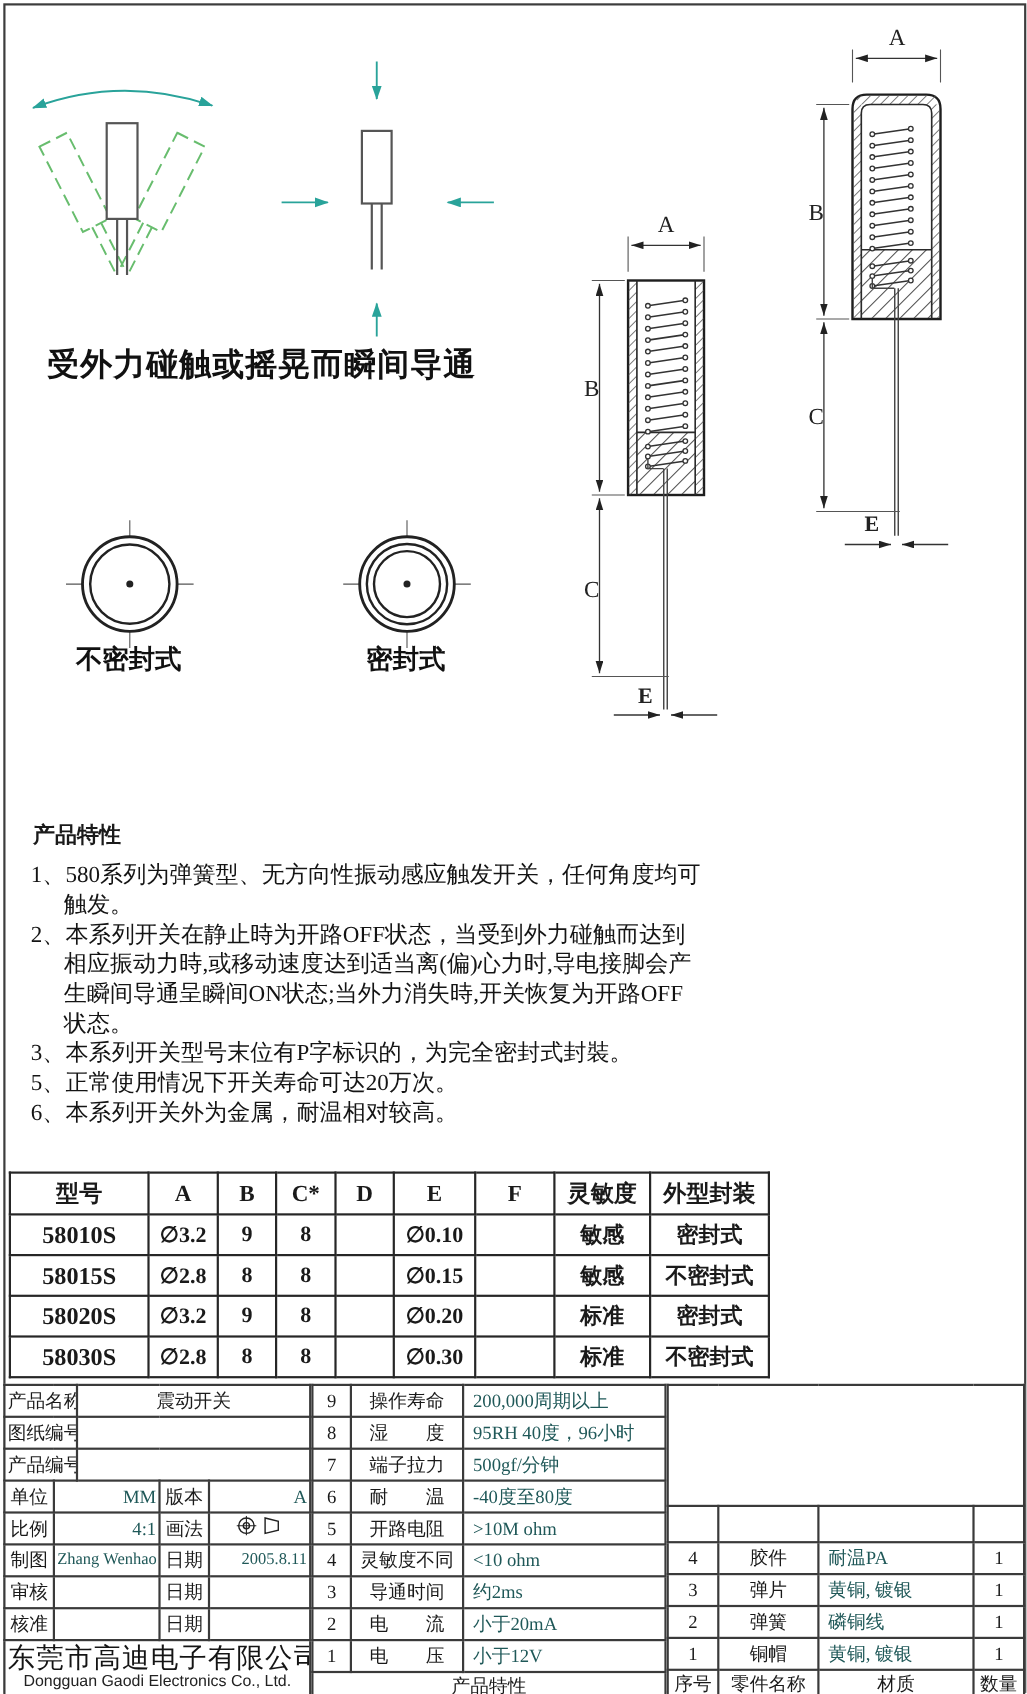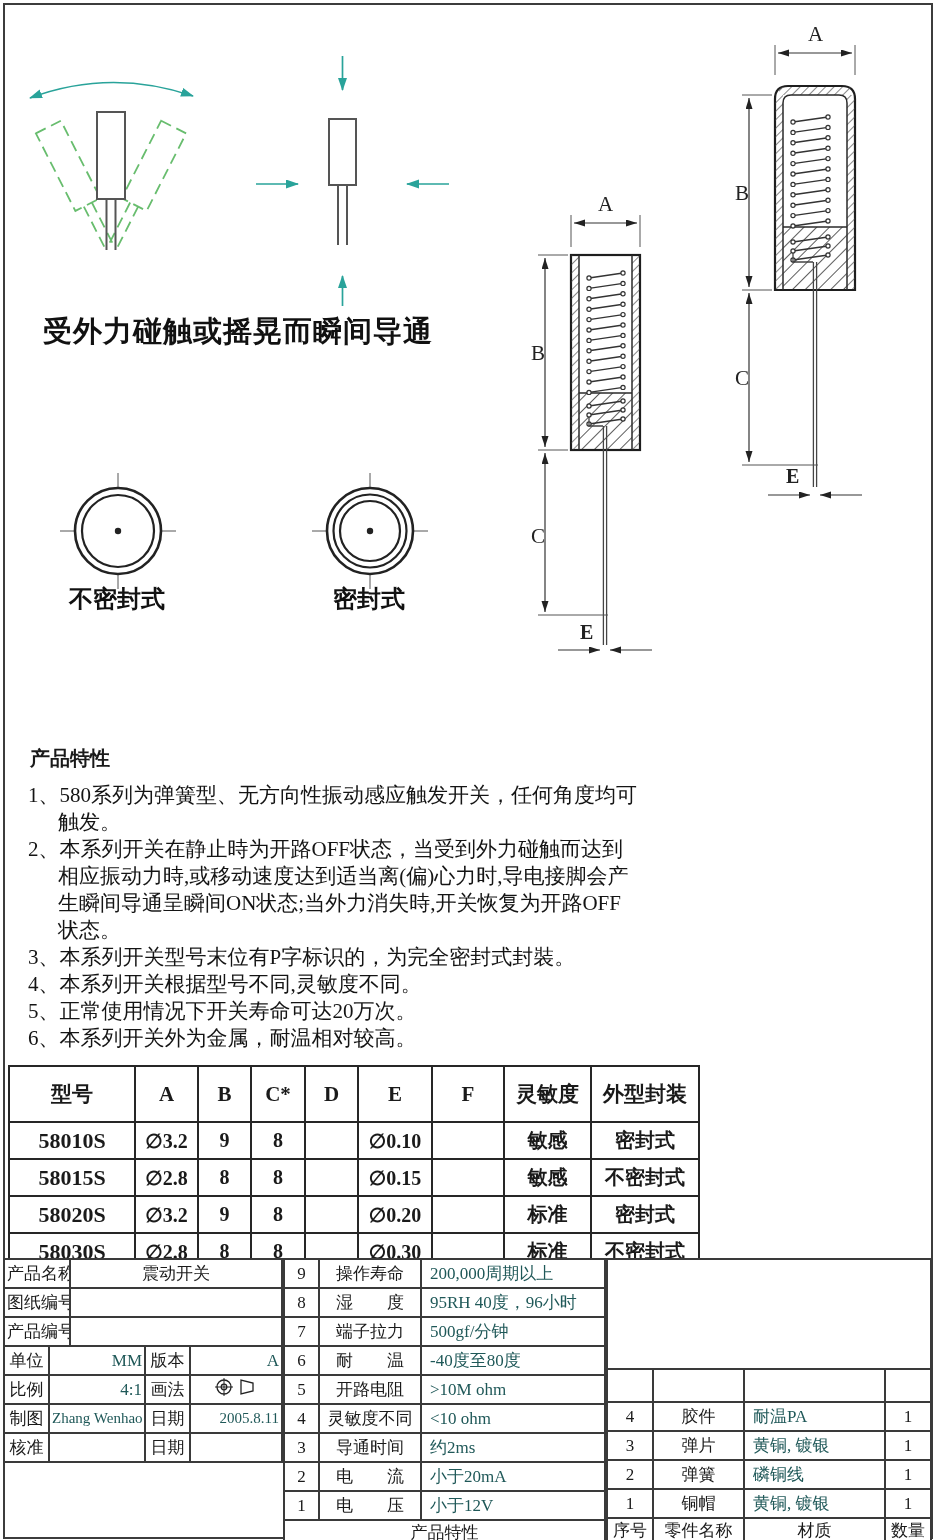--- a/index.html
+++ b/index.html
@@ -27,21 +27,21 @@
   
   .feat-title{font-size:20px;font-weight:bold;margin:0 0 10px 2px;}
   .feat{font-size:21px;line-height:27px;padding-left:30px;text-indent:-30px;color:#141414;}
   
   table.tb{position:absolute;border-collapse:collapse;table-layout:fixed;background:#fff;}
   table.tb td,table.tb th{border:2px solid #3a3a3a;padding:0 2px;overflow:hidden;
       font-size:17px;font-weight:normal;vertical-align:middle;white-space:nowrap;}
   table.model td,table.model th{border:2px solid #262626;font-weight:bold;font-size:20px;}
   table.model th{font-size:21px;}
   table.model tbody tr{height:37px;}
-  table.model thead tr{height:56px;}
+  table.model thead tr{height:38px;}
   table.model td:first-child{font-size:22px;}
   .c{text-align:center;}
   .val-l{text-align:left;padding-left:8px !important;color:#1f5858;}
   .val{color:#1f5858;text-align:right;}
   .sm{font-size:15px !important;}
   tr.r29{height:29px;padding-left:35px;}
   tr.rft{height:19px;}
   .company-cell{height:48px;text-align:center;}
   .company-cell .cn{font-family:"Liberation Sans","DejaVu Sans",sans-serif;
       font-size:25px;letter-spacing:1px;color:#141414;line-height:27px;}
@@ -275,21 +275,20 @@
     <text x="86" y="458" class="bold">E</text>
     <line class="dim2" x1="68" y1="470" x2="110" y2="470"></line>
     <line class="dim2" x1="162" y1="470" x2="120" y2="470"></line>
   </svg>
 
   <div class="abs" style="left:28px;top:745px;width:612px;">
     <div class="feat-title">产品特性</div>
     <div class="feat">1、580系列为弹簧型、无方向性振动感应触发开关，任何角度均可触发。</div>
     <div class="feat">2、本系列开关在静止時为开路OFF状态，当受到外力碰触而达到相应振动力時,或移动速度达到适当离(偏)心力时,导电接脚会产生瞬间导通呈瞬间ON状态;当外力消失時,开关恢复为开路OFF状态。</div>
     <div class="feat">3、本系列开关型号末位有P字标识的，为完全密封式封裝。</div>
-    <div class="feat">4、本系列开关根据型号不同,灵敏度不同。</div>
     <div class="feat">5、正常使用情况下开关寿命可达20万次。</div>
     <div class="feat">6、本系列开关外为金属，耐温相对较高。</div>
   </div>
 
   <table class="tb model" style="left:8px;top:1065px;width:692px;">
     <colgroup>
       <col style="width:126px">
         <col style="width:63px">
         <col style="width:53px">
         <col style="width:54px">
@@ -400,24 +399,36 @@
             <polygon points="26,2 26,16 38,13 38,5" fill="none" stroke="#222" stroke-width="1.3"></polygon>
           </svg></td>
         </tr>
     <tr class="r29">
           <td class="c">制图</td>
         <td colspan="2" class="c val sm">Zhang Wenhao</td>
         <td class="c">日期</td>
         <td class="c val sm">2005.8.11</td>
         </tr>
     <tr class="r29">
+          <td class="c">审核</td>
+        <td colspan="2"></td>
+        <td class="c">日期</td>
+        <td></td>
+        </tr>
+    <tr class="r29">
           <td class="c">核准</td>
         <td colspan="2"></td>
         <td class="c">日期</td>
         <td></td>
+        </tr>
+    <tr>
+          <td colspan="5" class="company-cell">
+        <div class="cn">东莞市高迪电子有限公司</div>
+        <div class="en">Dongguan Gaodi Electronics Co., Ltd.</div>
+          </td>
         </tr>
   </tbody>
     </table>
 
   <table class="tb" style="left:283px;top:1258px;width:323px;">
     <colgroup>
         <col style="width:35px">
         <col style="width:102px">
         <col>
       </colgroup>

